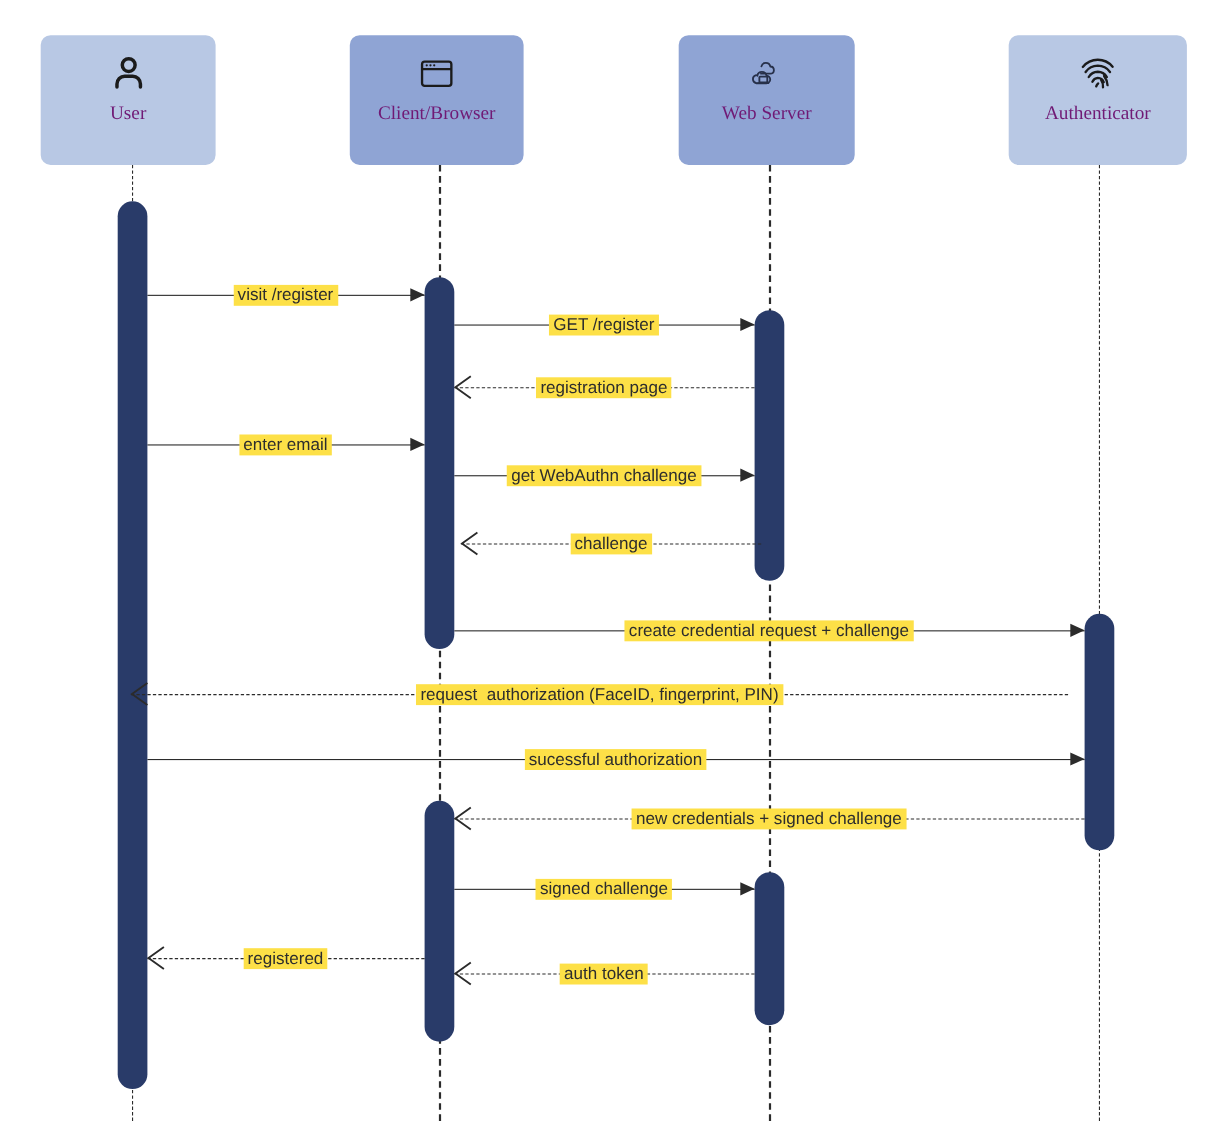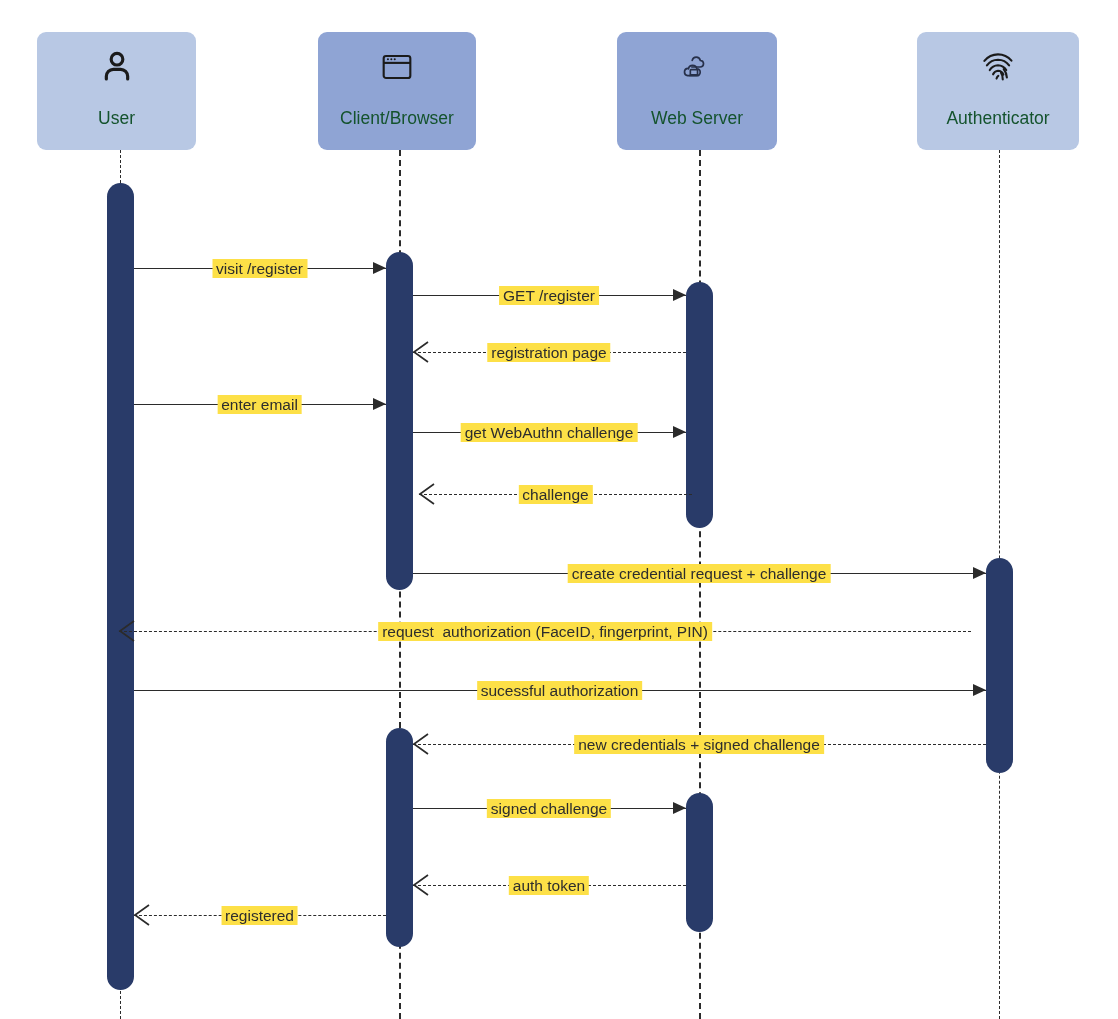--- a/index.html
+++ b/index.html
@@ -29,25 +29,26 @@
   }
   .participant-icon {
     width: 44px;
     height: 44px;
     display: flex;
     align-items: center;
     justify-content: center;
   }
   .participant-icon svg { display: block; }
   .participant-label {
-    margin-top: 20px;
+    margin-top: 4px;
     font-size: 17.5px;
-    color: #14532d;
+    color: #701a75;
     line-height: 1.1;
     white-space: nowrap;
+    font-family: Liberation Serif, serif;
   }
 
   
   .lifeline {
     position: absolute;
     width: 0;
     border-left: 2px dashed #2b2b2b;
   }
   .lifeline.thin { border-left-width: 1.6px; }
 
@@ -239,21 +240,21 @@
     </div>
     <div class="msg" style="left: 412.5px; width: 273px; top: 876px;">
       <div class="msg-line dashed"></div>
       <div class="arrow-open" style="transform: translateY(-11px); left: 0px;">
         <svg width="17" height="22" viewBox="0 0 17 22">
           <path d="M15 1 L1 11 L15 21" fill="none" stroke="#2b2b2b" stroke-width="1.7"></path>
         </svg>
       </div>
       <div class="msg-label">auth token</div>
     </div>
-    <div class="msg" style="left: 133.5px; width: 252px; top: 906px;">
+    <div class="msg" style="left: 133.5px; width: 252px; top: 862px;">
       <div class="msg-line dashed"></div>
       <div class="arrow-open" style="transform: translateY(-11px); left: 0px;">
         <svg width="17" height="22" viewBox="0 0 17 22">
           <path d="M15 1 L1 11 L15 21" fill="none" stroke="#2b2b2b" stroke-width="1.7"></path>
         </svg>
       </div>
       <div class="msg-label">registered</div>
     </div>
   </div>
 

